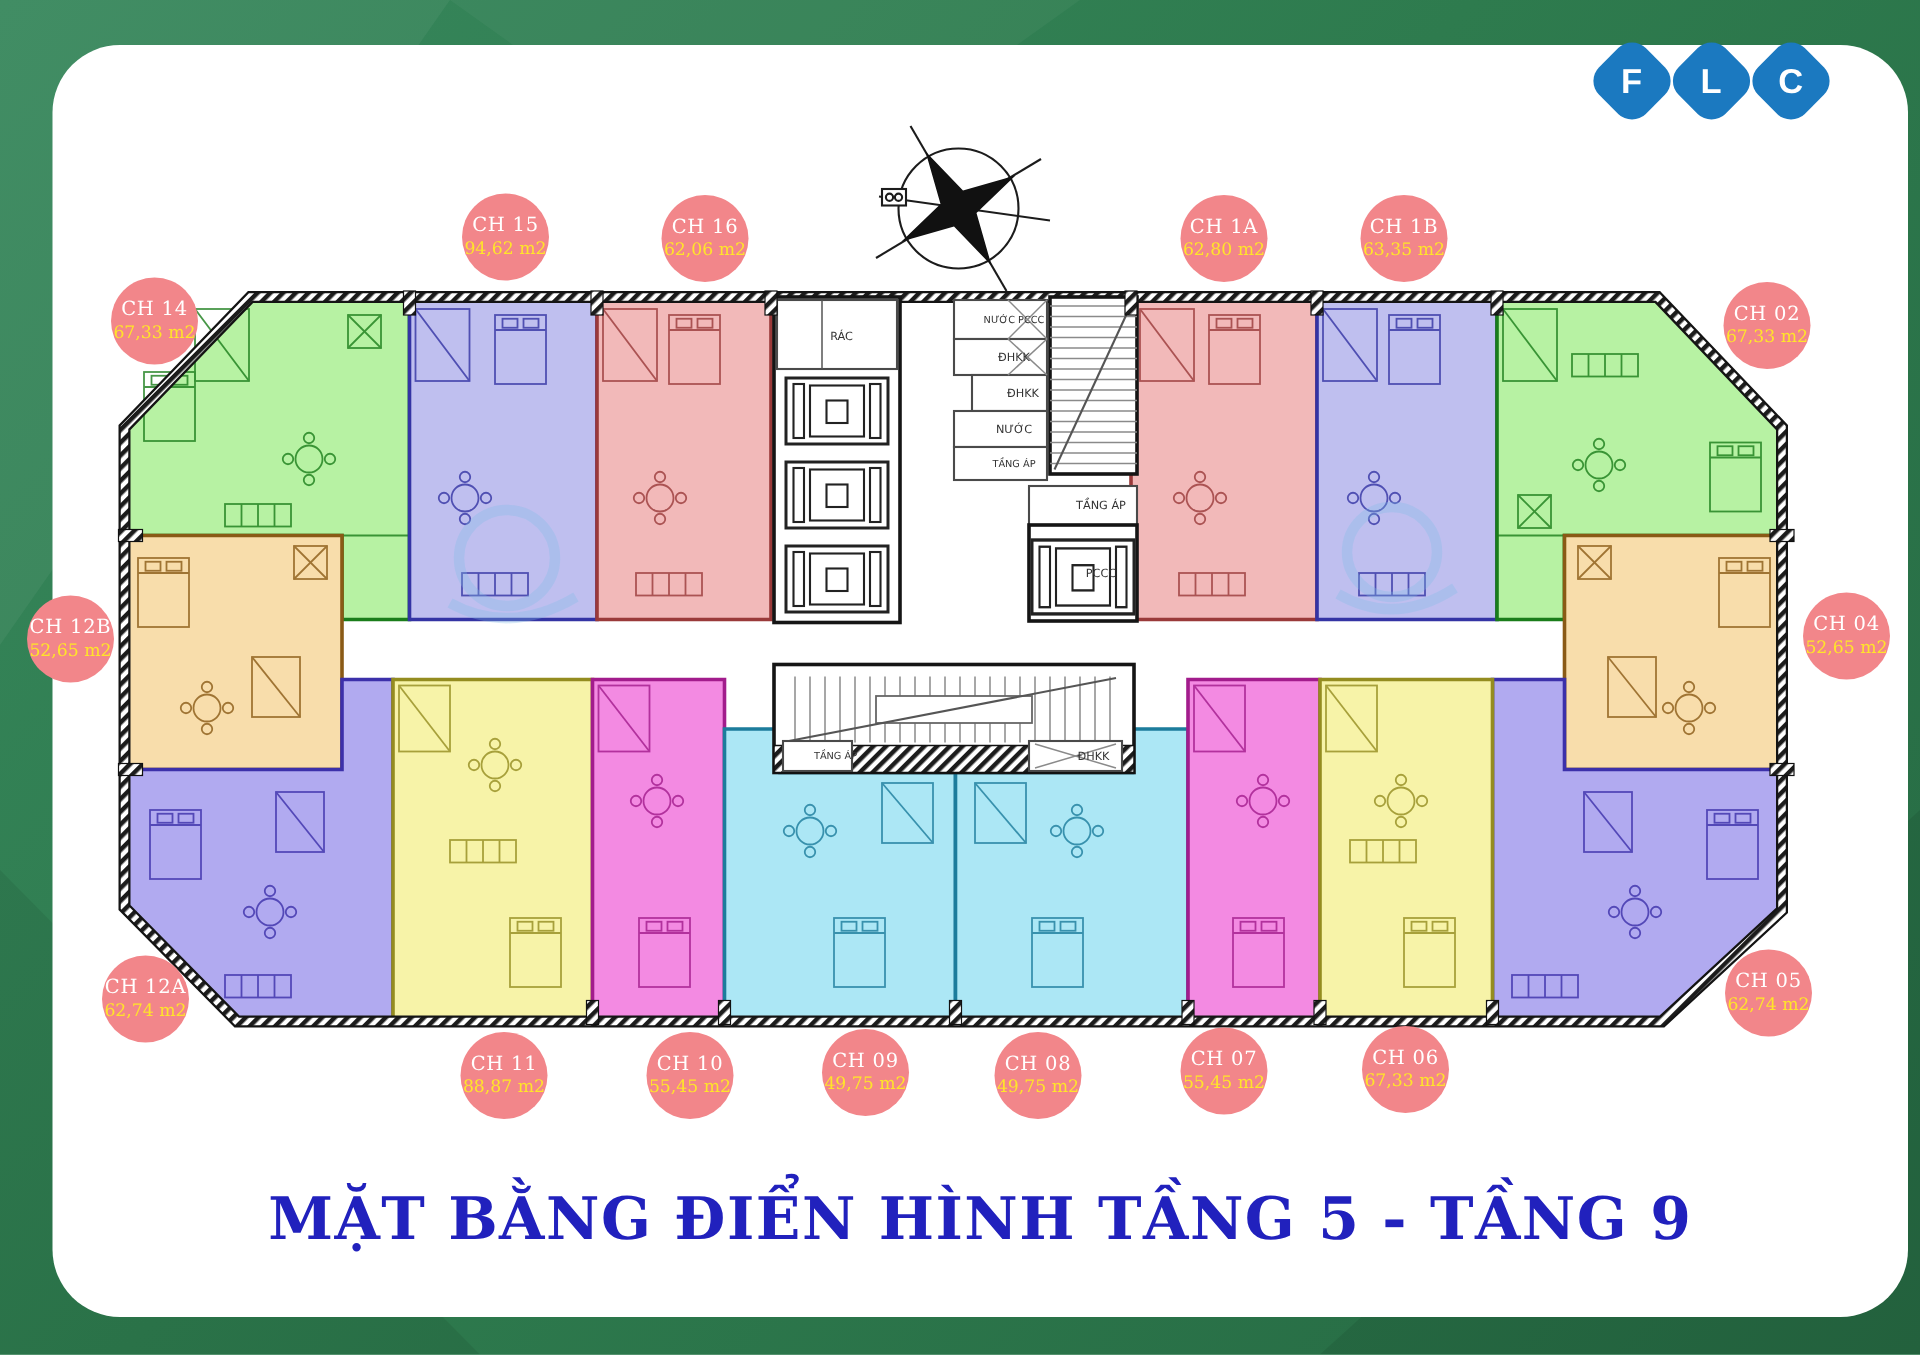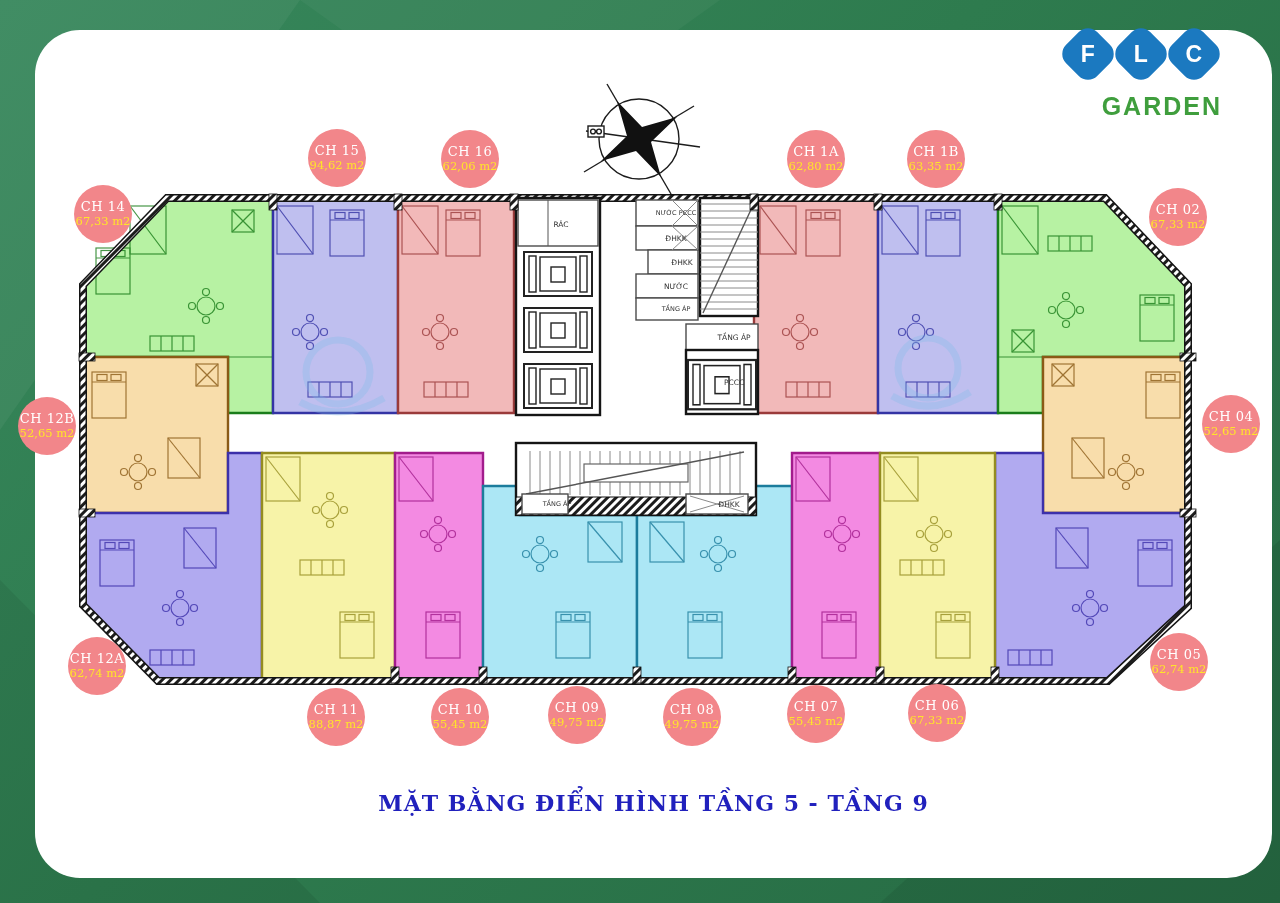--- a/index.html
+++ b/index.html
@@ -26,21 +26,21 @@
   .rail{stroke:#555;stroke-width:1.4;fill:none;}
   .badge{position:absolute;width:58px;height:58px;border-radius:50%;background:#f2868a;
          display:flex;flex-direction:column;align-items:center;justify-content:center;
          text-align:center;line-height:1.12;font-family:"DejaVu Serif",serif;}
   .b-id{color:#ffffff;font-size:13px;letter-spacing:.5px;white-space:nowrap;}
   .b-area{color:#ffe42a;font-size:11.5px;white-space:nowrap;}
   .room-label{position:absolute;transform:translate(-50%,-50%);font-size:7.5px;
               color:#333;white-space:nowrap;padding-left:24px;}
   .room-label.sm{font-size:6.5px;}
   #title{position:absolute;left:35px;top:790px;width:1237px;text-align:center;
-         font-family:"DejaVu Serif",serif;font-weight:bold;font-size:22px;
+         font-family:"DejaVu Serif",serif;font-weight:bold;font-size:39px;
          color:#2121bd;letter-spacing:1px;}
   .logo{position:absolute;top:22px;left:1040px;width:182px;text-align:right;}
   .tiles{display:flex;justify-content:flex-end;padding-right:6px;}
   .tile{width:44px;height:44px;background:#1b79c0;border-radius:13px;
         transform:rotate(45deg);display:flex;align-items:center;justify-content:center;
         margin-left:9px;margin-top:10px;}
   .tile span{transform:rotate(-45deg);color:#fff;font-weight:bold;font-size:23px;
              font-family:"Liberation Sans",sans-serif;}
   .logo-g1{margin-top:16px;color:#3f9e3d;font-weight:bold;font-size:25px;
            letter-spacing:2px;font-family:"Liberation Sans",sans-serif;}
@@ -341,21 +341,20 @@
       <div class="tile">
           <span>F</span>
         </div>
       <div class="tile">
           <span>L</span>
         </div>
       <div class="tile">
           <span>C</span>
         </div>
     </div>
-    <div class="logo-g1">GARDEN</div>
   </div>
 
   <div class="badge" style="left:74px;top:185px">
     <span class="b-id">CH 14</span>
     <span class="b-area">67,33 m2</span>
   </div>
   <div class="badge" style="left:308px;top:129px">
     <span class="b-id">CH 15</span>
     <span class="b-area">94,62 m2</span>
   </div>

